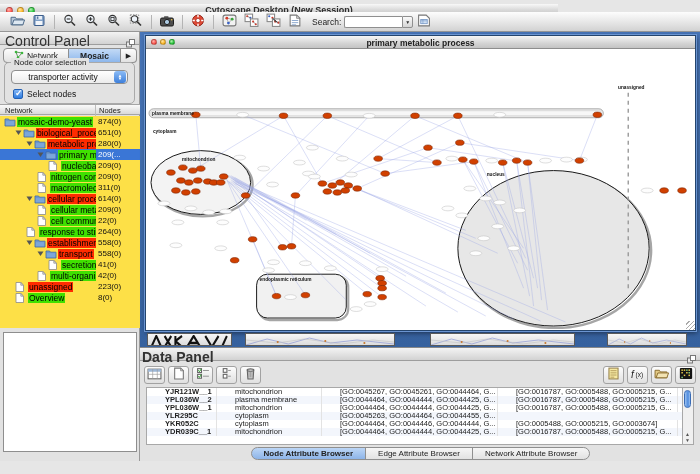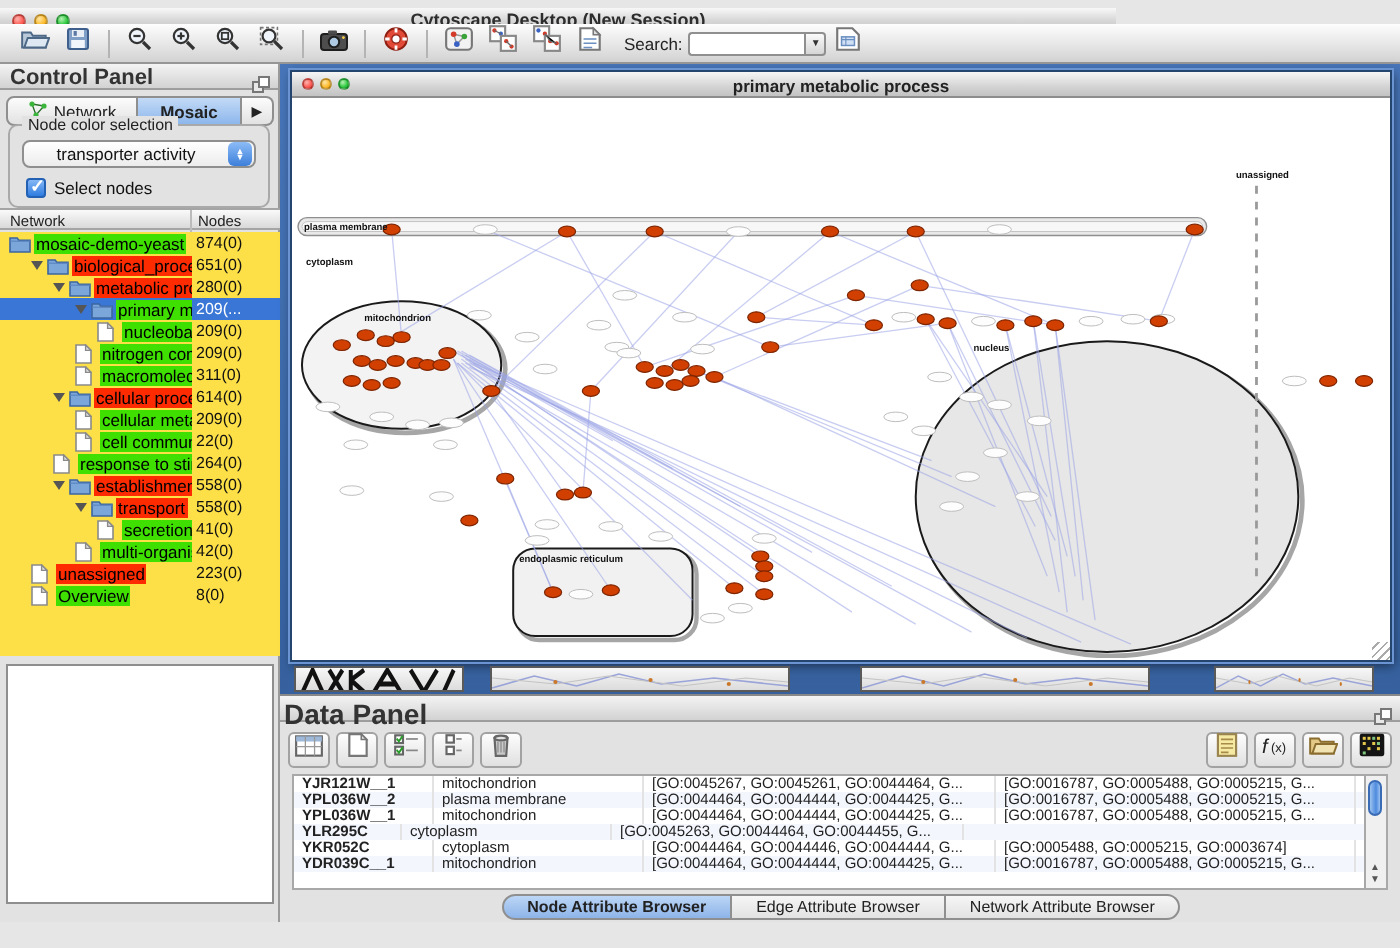--- a/index.html
+++ b/index.html
@@ -27,21 +27,21 @@
   .search-wrap{display:flex;align-items:center;}
   .search-input{width:58px;height:12px;border:1px solid #8f8f8f;border-right:none;border-radius:2px 0 0 2px;
     font-size:8px;padding:0 2px;background:#fff;}
   .search-arrow{width:11px;height:12px;border:1px solid #8f8f8f;border-radius:0 2px 2px 0;
     background:linear-gradient(#fafafa,#d5d5d5);font-size:5px;color:#333;display:flex;align-items:center;justify-content:center;}
 
   
   .control-panel{position:absolute;left:0;top:32px;width:140px;height:429px;background:#e2e2e2;border-right:1px solid #9a9a9a;}
   .cp-header{position:absolute;left:0;top:0;width:100%;height:13px;
     background:linear-gradient(#f4f4f4,#d2d2d2);border-bottom:1px solid #9d9d9d;}
-  .cp-header .ph-title{position:absolute;left:5px;top:1px;font-size:11px;font-weight:bold;color:#333;}
+  .cp-header .ph-title{position:absolute;left:5px;top:1px;font-size:14px;font-weight:normal;color:#333;}
   .float-ic{position:absolute;right:4px;top:2px;}
 
   .cp-tabs{position:absolute;left:3px;top:16px;width:134px;height:15px;display:flex;}
   .cp-tab{height:15px;border:1px solid #8f8f8f;font-size:8.5px;display:flex;align-items:center;justify-content:center;gap:3px;color:#222;}
   .cp-tab.first{border-radius:4px 0 0 4px;width:66px;background:linear-gradient(#fcfcfc,#e2e2e2);}
   .cp-tab.second{border-left:none;width:52px;background:linear-gradient(#c3daf6,#8db7ec);font-weight:bold;}
   .cp-tab.arrow{border-left:none;border-radius:0 4px 4px 0;width:16px;background:linear-gradient(#fcfcfc,#e2e2e2);font-size:7px;}
 
   .groupbox{position:absolute;left:4px;top:30px;width:131px;height:42px;border:1px solid #a9a9a9;border-radius:5px;}
   .gb-legend{position:absolute;left:6px;top:-5px;background:#e2e2e2;padding:0 3px;font-size:8px;color:#222;}
@@ -101,21 +101,21 @@
   .dp-header .ph-title{position:absolute;left:2px;top:1px;font-size:14px;font-weight:bold;color:#333;}
   .dp-toolbar{position:absolute;left:4px;top:16px;right:4px;height:21px;display:flex;align-items:center;gap:3px;}
   .dp-btn{width:21px;height:18px;border:1px solid #a2a2a2;border-radius:3px;background:linear-gradient(#fdfdfd,#e0e0e0);
     display:flex;align-items:center;justify-content:center;}
   .dp-spacer{flex:1;}
   .dp-table{position:absolute;left:6px;top:39px;width:537px;height:58px;background:#fff;border:1px solid #a8a8a8;}
   .dpt-head{display:flex;height:10px;border-bottom:1px solid #b0b0b0;background:linear-gradient(#f8f8f8,#dedede);}
   .dpt-head div{font-size:7.5px;color:#222;text-align:center;border-right:1px solid #bdbdbd;overflow:hidden;white-space:nowrap;line-height:10px;}
   .dpt-row{display:flex;height:8px;}
   .dpt-row:nth-child(even){background:#f3f6fc;}
-  .dpt-row div{font-size:7.5px;line-height:8px;color:#222;padding-left:4px;border-right:1px solid #e3e3e3;overflow:hidden;white-space:nowrap;}
+  .dpt-row div{font-size:7.5px;line-height:8px;color:#222;padding-left:18px;border-right:1px solid #e3e3e3;overflow:hidden;white-space:nowrap;}
   .dpt-row div.c0{font-weight:bold;}
   .dp-scroll{position:absolute;right:6px;top:39px;width:11px;height:58px;background:#f0f0f0;border:1px solid #a8a8a8;border-left:none;}
   .dp-thumb{position:absolute;left:1px;top:2px;width:7px;height:18px;border-radius:4px;
     background:linear-gradient(90deg,#9cc2f0,#4d8ade 60%,#9cc2f0);border:1px solid #3a6cb5;}
   .dp-arrows{position:absolute;left:0;bottom:1px;width:9px;text-align:center;font-size:5px;color:#555;line-height:6px;}
 
   
   .tabs-row{position:absolute;left:140px;top:446px;width:560px;height:15px;background:#e2e2e2;display:flex;justify-content:center;align-items:center;}
   .btab{height:13px;border:1px solid #8f8f8f;margin-right:-1px;padding:0 12px;font-size:8px;color:#222;
     display:flex;align-items:center;background:linear-gradient(#f6f6f6,#e2e2e2);}
@@ -851,21 +851,21 @@
             <div class="c2" style="width: 176px;">[GO:0044464, GO:0044444, GO:0044425, G...</div>
             <div class="c3" style="width: 180px;">[GO:0016787, GO:0005488, GO:0005215, G...</div>
           </div>
           <div class="dpt-row">
             <div class="c0" style="width: 70px;">YPL036W__1</div>
             <div class="c1" style="width: 105px;">mitochondrion</div>
             <div class="c2" style="width: 176px;">[GO:0044464, GO:0044444, GO:0044425, G...</div>
             <div class="c3" style="width: 180px;">[GO:0016787, GO:0005488, GO:0005215, G...</div>
           </div>
           <div class="dpt-row">
-            <div class="c0" style="width: 54px;">YLR295C</div>
+            <div class="c0" style="width: 70px;">YLR295C</div>
             <div class="c1" style="width: 105px;">cytoplasm</div>
             <div class="c2" style="width: 176px;">[GO:0045263, GO:0044464, GO:0044455, G...</div>
           </div>
           <div class="dpt-row">
             <div class="c0" style="width: 70px;">YKR052C</div>
             <div class="c1" style="width: 105px;">cytoplasm</div>
             <div class="c2" style="width: 176px;">[GO:0044464, GO:0044446, GO:0044444, G...</div>
             <div class="c3" style="width: 180px;">[GO:0005488, GO:0005215, GO:0003674]</div>
           </div>
           <div class="dpt-row">

